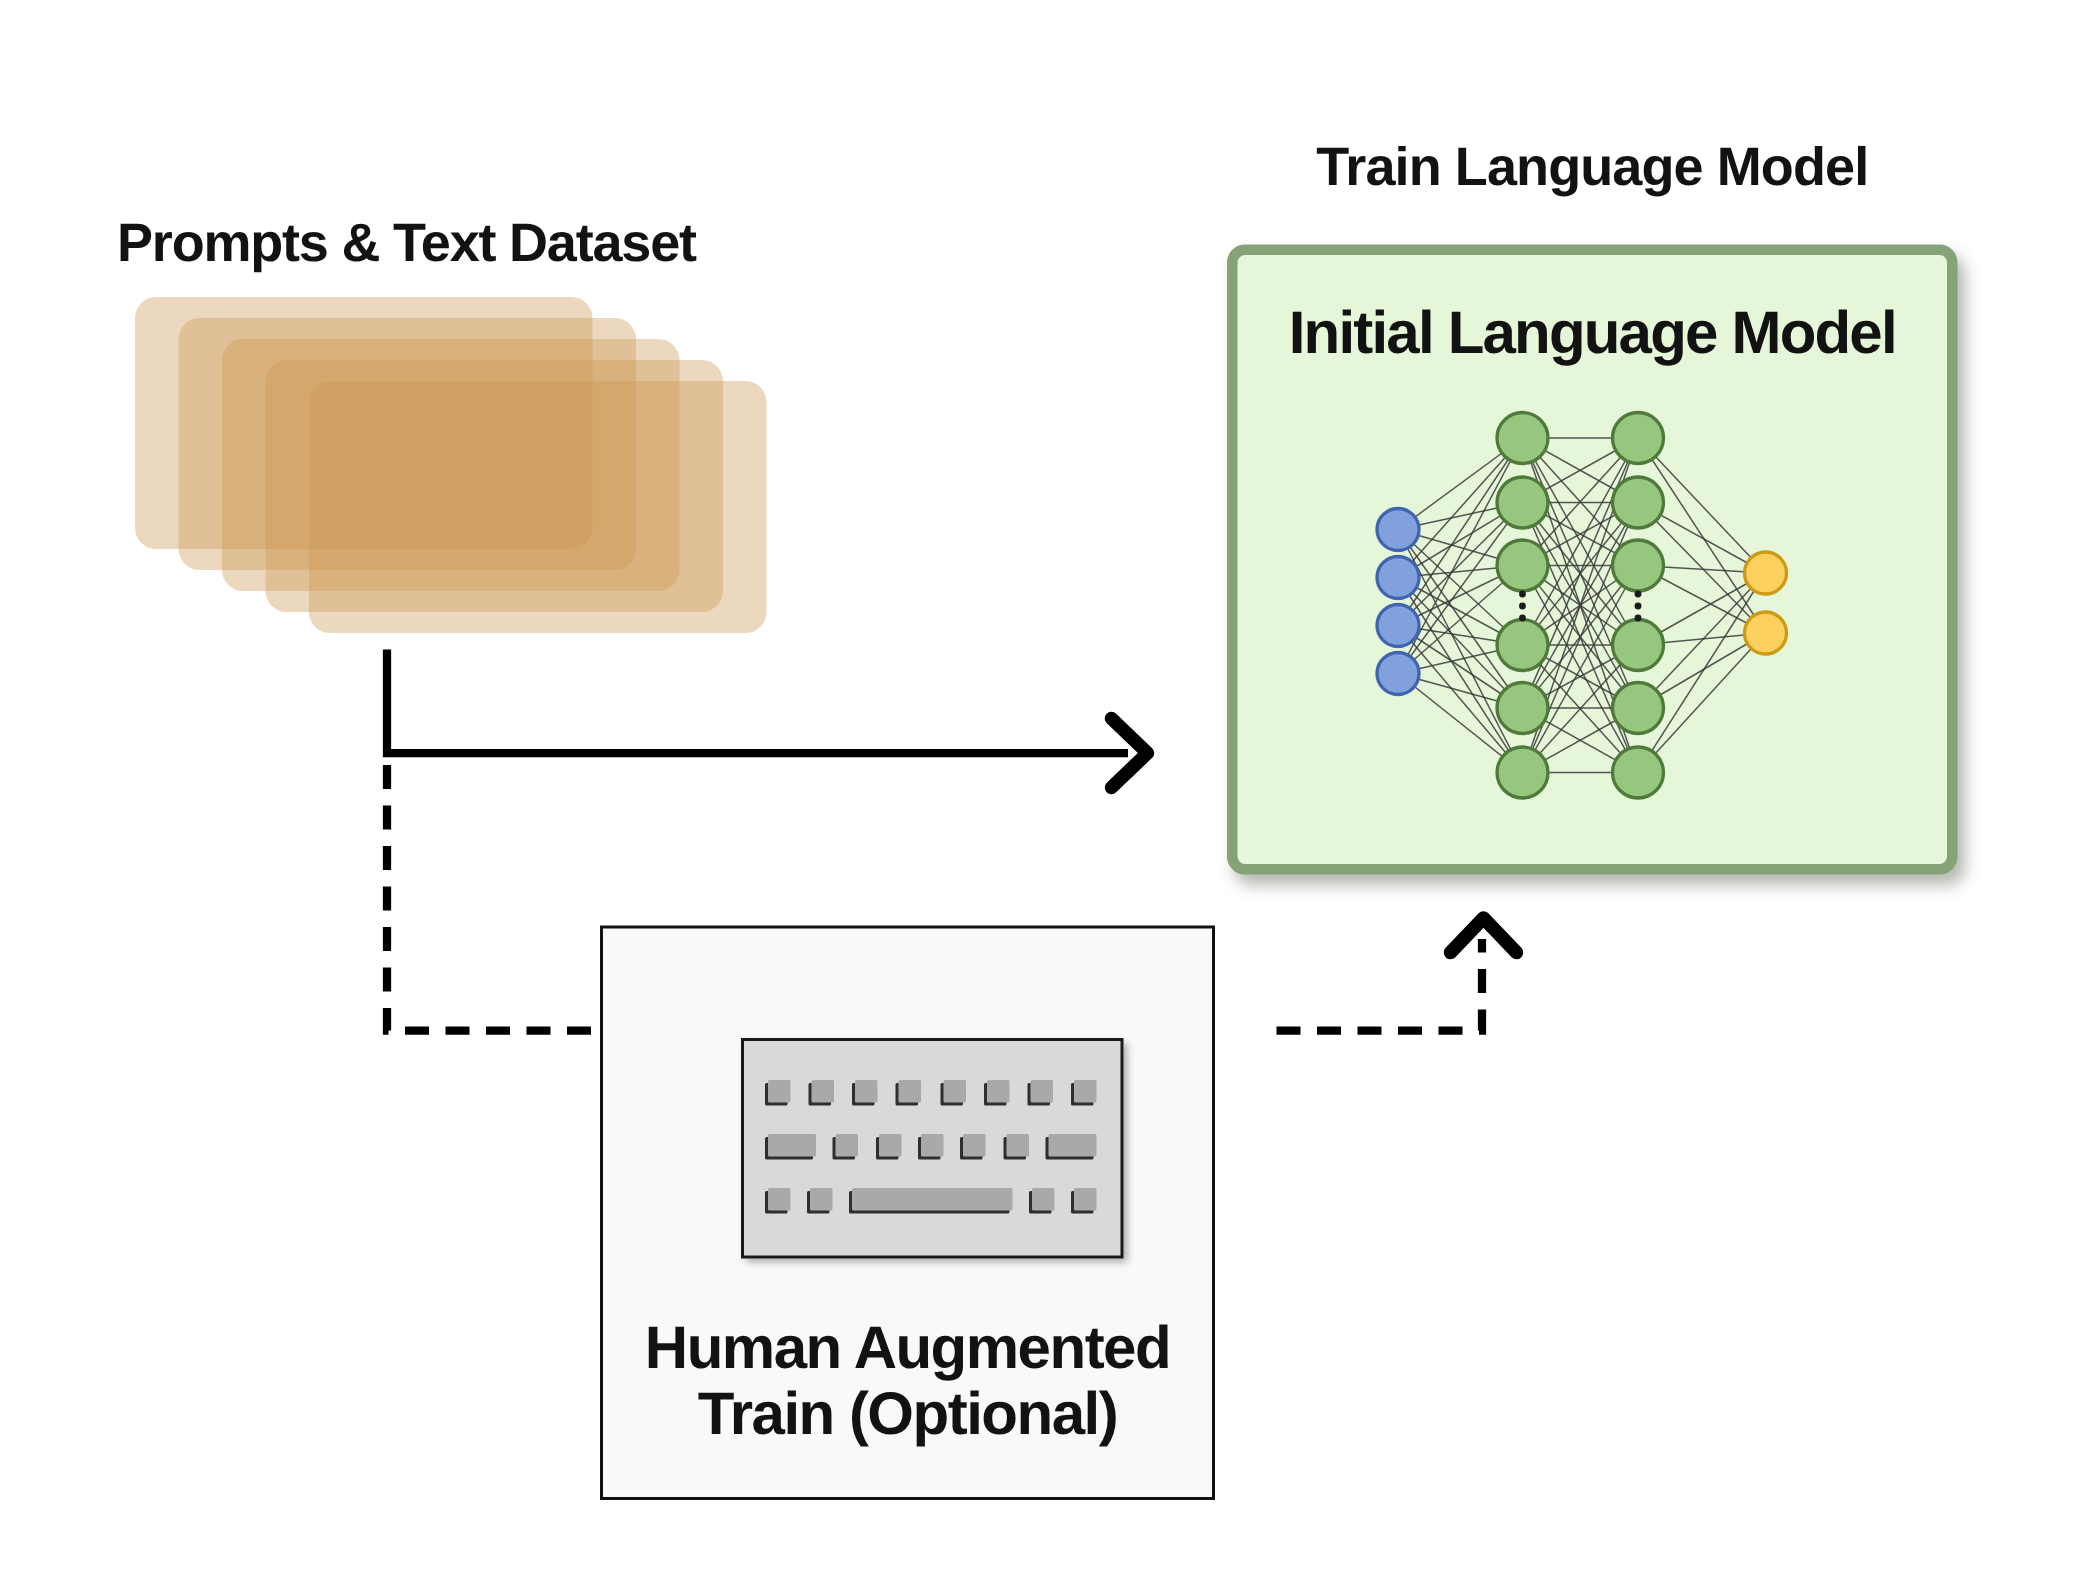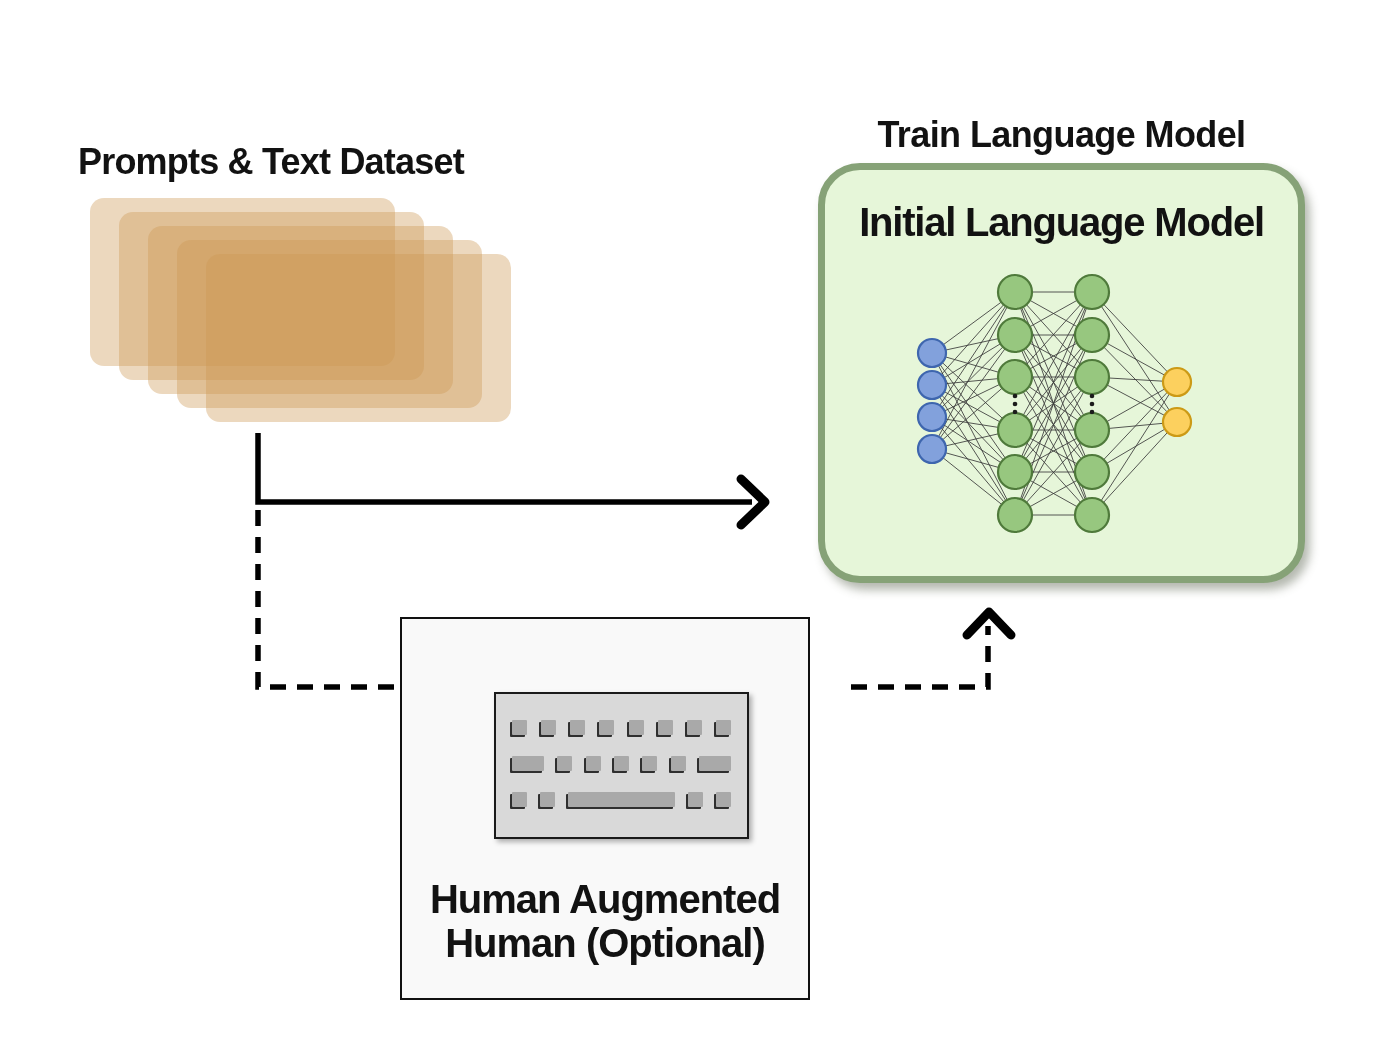--- a/index.html
+++ b/index.html
@@ -16,21 +16,21 @@
 
   
   #prompts-title {
     left: 78px; top: 141px;
     font-size: 36px; font-weight: 700; letter-spacing: -0.8px;
     white-space: nowrap;
   }
   #train-heading {
     left: 818px; top: 90px; width: 487px;
     font-size: 36px; font-weight: 700; letter-spacing: -0.6px;
-    text-align: center; white-space: nowrap; margin-top: 24px;
+    text-align: center; white-space: nowrap;
   }
 
   
   .dataset-card {
     position: absolute;
     width: 305px; height: 168px;
     border-radius: 14px;
   }
 
   
@@ -110,21 +110,21 @@
   <div id="card-stack" class="abs" style="left:0;top:0;">
       <div class="dataset-card" style="left: 90px; top: 198px; background: rgba(206, 152, 84, 0.38);"></div>
       <div class="dataset-card" style="left: 119px; top: 212px; background: rgba(206, 152, 84, 0.38);"></div>
       <div class="dataset-card" style="left: 148px; top: 226px; background: rgba(206, 152, 84, 0.38);"></div>
       <div class="dataset-card" style="left: 177px; top: 240px; background: rgba(206, 152, 84, 0.38);"></div>
       <div class="dataset-card" style="left: 206px; top: 254px; background: rgba(206, 152, 84, 0.38);"></div>
     </div>
 
   <div id="train-heading" class="abs">Train Language Model</div>
 
-  <div id="model-box" class="abs" style="background: rgb(230, 246, 217); border-color: rgb(134, 162, 119);">
+  <div id="model-box" class="abs" style="background: rgb(230, 246, 217); border-color: rgb(134, 162, 119); border-radius: 12px;">
     <div id="initial-title">Initial Language Model</div>
   </div>
 
   <div id="human-box" class="abs" style="background: rgb(249, 249, 249);">
     <div id="keyboard-icon" style="background: rgb(217, 217, 217);">
         <div class="kb-row">
           <span class="kb-key" style="width: 15px; background: rgb(169, 169, 169);"></span>
           <span class="kb-key" style="width: 15px; background: rgb(169, 169, 169);"></span>
           <span class="kb-key" style="width: 15px; background: rgb(169, 169, 169);"></span>
           <span class="kb-key" style="width: 15px; background: rgb(169, 169, 169);"></span>
@@ -145,21 +145,21 @@
         <div class="kb-row">
           <span class="kb-key" style="width: 15px; background: rgb(169, 169, 169);"></span>
           <span class="kb-key" style="width: 15px; background: rgb(169, 169, 169);"></span>
           <span class="kb-key" style="width: 107px; background: rgb(169, 169, 169);"></span>
           <span class="kb-key" style="width: 15px; background: rgb(169, 169, 169);"></span>
           <span class="kb-key" style="width: 15px; background: rgb(169, 169, 169);"></span>
         </div>
       </div>
     <div id="human-label">
       <div>Human Augmented</div>
-      <div>Human (Optional)</div>
+      <div>Train (Optional)</div>
     </div>
   </div>
 
   <svg id="overlay" viewBox="0 0 1400 1046" xmlns="http://www.w3.org/2000/svg">
       <path d="M258 433 L258 502 L752 502" stroke="#000000" stroke-width="5.5" fill="none"></path>
       <path d="M741 479 L765 502 L741 525" stroke="#000000" stroke-width="9" fill="none" stroke-linecap="round" stroke-linejoin="round"></path>
       <path d="M258 510 L258 687 L400 687" stroke="#000000" stroke-width="5.5" fill="none" stroke-dasharray="16 11"></path>
       <path d="M851 687 L988 687 L988 626" stroke="#000000" stroke-width="5.5" fill="none" stroke-dasharray="16 11"></path>
       <path d="M967 635 L989 612 L1011 635" stroke="#000000" stroke-width="9" fill="none" stroke-linecap="round" stroke-linejoin="round"></path>
       <line x1="932" y1="353" x2="1015" y2="292" stroke="#3a3a3a" stroke-width="1" opacity="0.85"></line>

